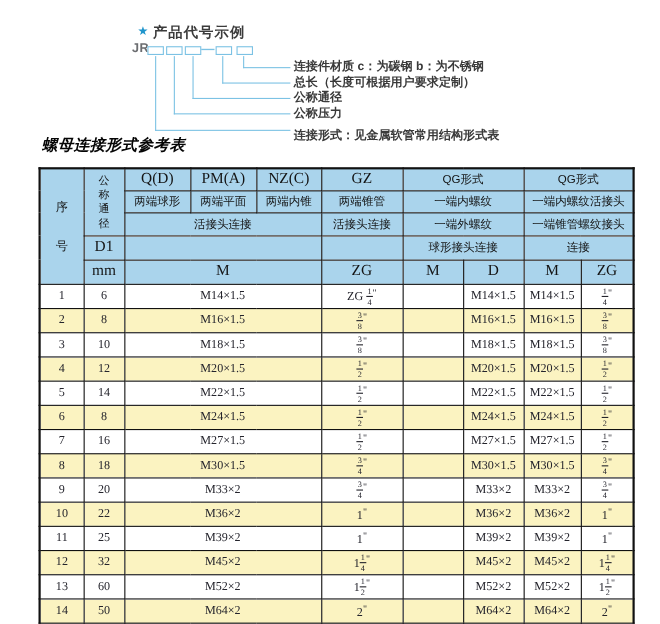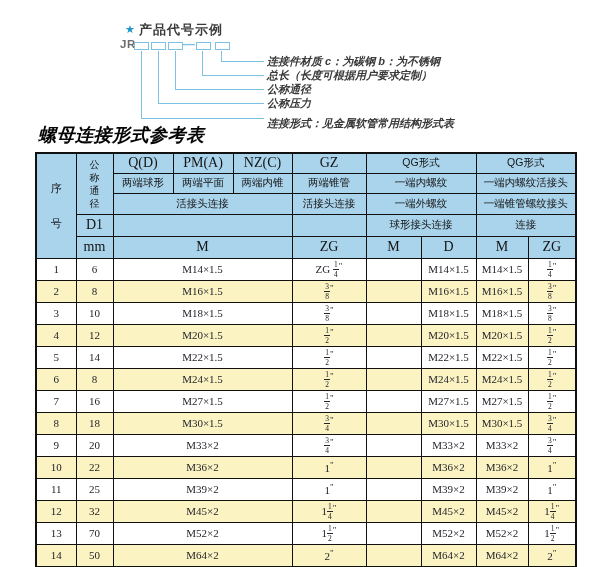--- a/index.html
+++ b/index.html
@@ -13,25 +13,25 @@
   .jr{position:absolute;left:120px;top:38px;font-size:11.5px;font-weight:bold;color:#6b6d70;letter-spacing:.5px;}
   .pbox{position:absolute;top:42px;width:13px;height:6px;border:1.5px solid #7cc2e4;background:#fff;}
   .pb1{left:134px}.pb2{left:151px}.pb3{left:168px}.pb4{left:196px}.pb5{left:215px}
   .pdash{position:absolute;left:183px;top:37px;color:#7cc2e4;font-size:12px;font-weight:bold;}
   .conn{position:absolute;border-left:1.5px solid #7cc2e4;border-bottom:1.5px solid #7cc2e4;top:51px;}
   .c1{left:221px;width:42px;height:10px;}
   .c2{left:202px;width:61px;height:24px;}
   .c3{left:175px;width:88px;height:38px;}
   .c4{left:158px;width:105px;height:52px;}
   .c5{left:141px;width:122px;height:67px;}
-  .dlabel{position:absolute;left:267px;font-size:11px;font-weight:bold;color:#3a3a3a;white-space:nowrap;line-height:14px;font-style:italic;}
+  .dlabel{position:absolute;left:267px;font-size:11px;font-weight:bold;color:#3a3a3a;white-space:nowrap;line-height:14px;}
   .dl1{top:54px}.dl2{top:68px}.dl3{top:82px}.dl4{top:96px}.dl5{top:116px}
   
   .tbl-title{
-    position:absolute;left:38px;top:123px;font-size:18px;font-weight:bold;font-style:italic;
+    position:absolute;left:38px;top:123px;font-size:14px;font-weight:bold;font-style:italic;
     font-family:"DejaVu Serif","Liberation Serif",serif;color:#050505;letter-spacing:.5px;
   }
   
   table{
     position:absolute;left:35px;top:152px;border-collapse:collapse;table-layout:fixed;
     border:2px solid #111;width:540px;
   }
   th,td{border:1px solid #111;padding:0;text-align:center;vertical-align:middle;overflow:hidden;}
   th{background:#aad4ec;font-weight:normal;font-size:10.5px;color:#141414;}
   th.lat,td{font-family:"Liberation Serif",serif;}
@@ -261,21 +261,21 @@
         <td>32</td>
         <td colspan="3">M45×2</td>
         <td><span><span class="whole">1</span><span class="frac"><span class="fn">1</span><span class="fd">4</span></span><span class="q">"</span></span></td>
         <td></td>
         <td>M45×2</td>
         <td>M45×2</td>
         <td><span><span class="whole">1</span><span class="frac"><span class="fn">1</span><span class="fd">4</span></span><span class="q">"</span></span></td>
       </tr>
       <tr>
         <td>13</td>
-        <td>70</td>
+        <td>60</td>
         <td colspan="3">M52×2</td>
         <td><span><span class="whole">1</span><span class="frac"><span class="fn">1</span><span class="fd">2</span></span><span class="q">"</span></span></td>
         <td></td>
         <td>M52×2</td>
         <td>M52×2</td>
         <td><span><span class="whole">1</span><span class="frac"><span class="fn">1</span><span class="fd">2</span></span><span class="q">"</span></span></td>
       </tr>
       <tr class="alt">
         <td>14</td>
         <td>50</td>

